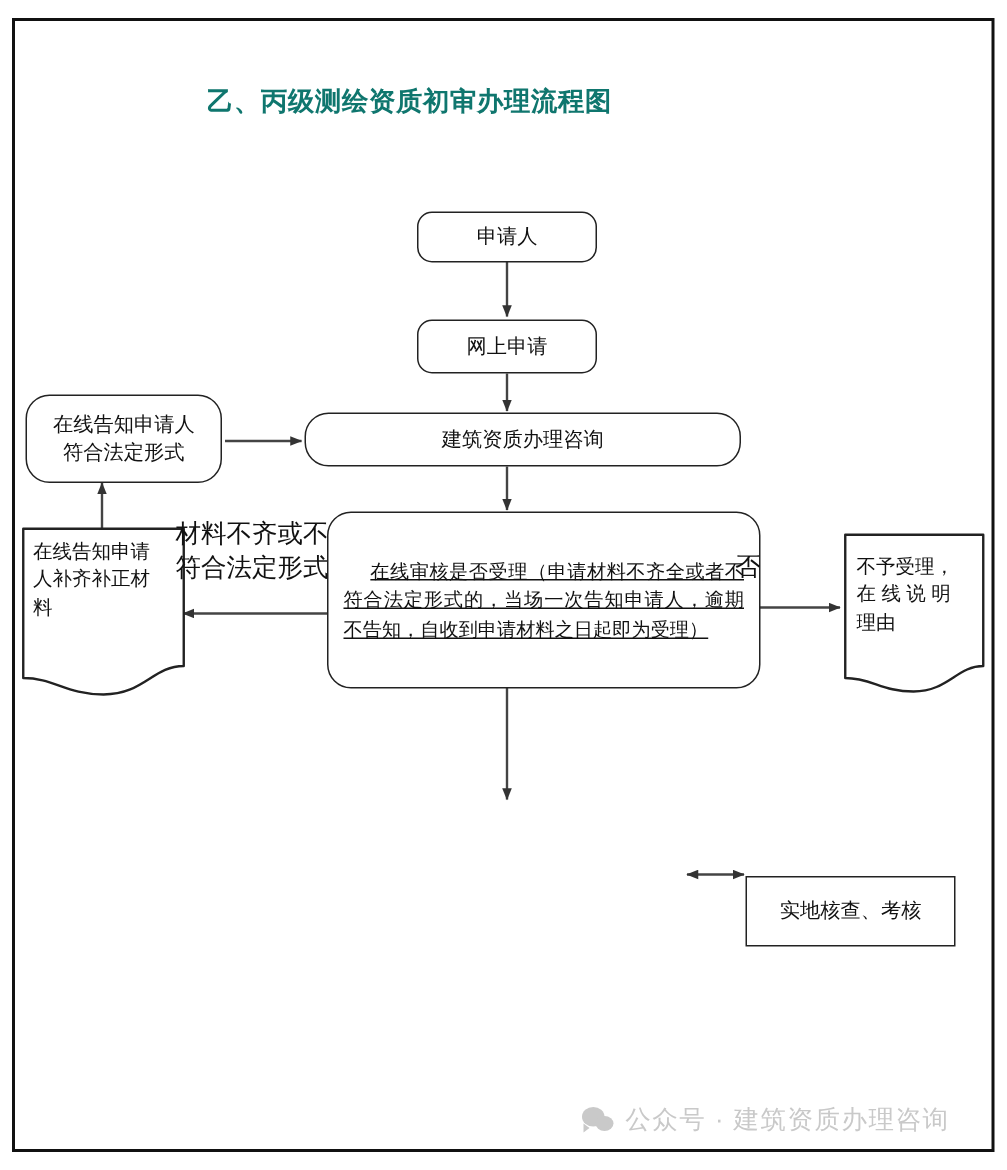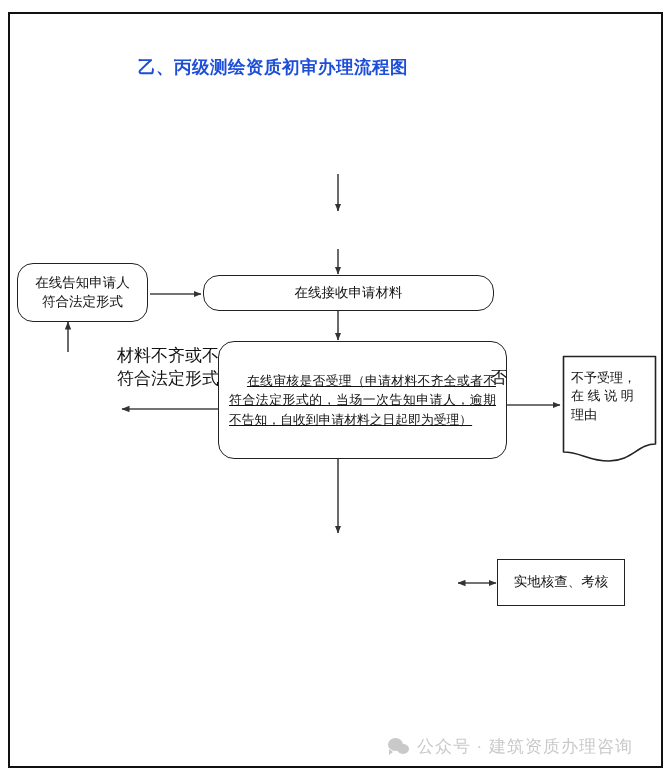--- a/index.html
+++ b/index.html
@@ -28,21 +28,21 @@
     box-sizing: border-box;
   }
   #title {
     position: absolute;
     left: 0;
     top: 55px;
     width: 546px;
     text-align: center;
     font-size: 17.5px;
     font-weight: bold;
-    color: #1d4ed8;
+    color: #0f766e;
     letter-spacing: 0.5px;
   }
   .node {
     position: absolute;
     box-sizing: border-box;
     border: 1.5px solid #222222;
     background: #ffffff;
     color: #111111;
     display: flex;
     align-items: center;
@@ -162,52 +162,66 @@
       <line x1="68" y1="352" x2="68" y2="322" marker-end="url(#arrow)"></line>
 
       <line x1="470" y1="405" x2="560" y2="405" marker-end="url(#arrow)"></line>
 
       <line x1="338" y1="458" x2="338" y2="533" marker-end="url(#arrow)"></line>
 
       <line x1="458" y1="583" x2="496" y2="583" marker-end="url(#arrow)" marker-start="url(#arrowback)"></line>
     </g>
   </svg>
 
-
+  <div class="node rounded" style="left:278px; top:141px; width:120px; height:34px;">
+    <span class="inner">申请人</span>
+  </div>
+
+  <div class="node rounded" style="left:278px; top:213px; width:120px; height:36px;">
+    <span class="inner">网上申请</span>
+  </div>
 
   <div class="node rounded-lg" style="left:203px; top:275px; width:291px; height:36px;">
-    <span class="inner">在线接收申请材料</span>
+    <span class="inner">建筑资质办理咨询</span>
   </div>
 
   <div class="node rounded-lg" style="left:17px; top:263px; width:131px; height:59px;">
     <span class="inner">在线告知申请人
 符合法定形式</span>
   </div>
 
+  <div class="doc" style="left:14px; top:351px; width:110px; height:116px;">
+    <svg width="110" height="116" viewBox="0 0 110 116">
+      <path d="M1.5,1.5 L108.5,1.5 L108.5,93 C88,93 82,112 55,112 C30,112 22,101 1.5,101 Z" fill="#ffffff" stroke="#222222" stroke-width="1.6" stroke-linejoin="round"></path>
+    </svg>
+    <div class="doc-text">在线告知申请
+人补齐补正材
+料</div>
+  </div>
 
   <div class="edge-label" style="left:117px; top:345px; width:115px;">材料不齐或不
 符合法定形式</div>
 
   <div class="node rounded-lg" style="left:218px; top:341px; width:289px; height:118px; font-size:12.8px;text-decoration:underline;">
     <span class="inner" style="padding:0 10px; text-align:justify; text-indent:1.4em; white-space:normal; line-height:1.5;">在线审核是否受理（申请材料不齐全或者不符合法定形式的，当场一次告知申请人，逾期不告知，自收到申请材料之日起即为受理）</span>
   </div>
 
   <div class="edge-label" style="left:490px; top:367px;">否</div>
 
   <div class="doc" style="left:562px; top:355px; width:95px; height:112px;">
     <svg width="95" height="112" viewBox="0 0 95 112">
       <path d="M1.5,1.5 L93.5,1.5 L93.5,89 C76,89 70,106 47,106 C26,106 19,97 1.5,97 Z" fill="#ffffff" stroke="#222222" stroke-width="1.6" stroke-linejoin="round"></path>
     </svg>
     <div class="doc-text" style="padding:14px 6px 0 9px;">不予受理，
 在 线 说 明
 理由</div>
   </div>
 
 
-  <div class="node rect" style="left:497px; top:559px; width:128px; height:47px;">
+  <div class="node rect" style="left:497px; top:584px; width:140px; height:47px;">
     <span class="inner">实地核查、考核</span>
   </div>
 
   <div id="watermark">
     <span class="wx">
       <span class="b1"></span>
         <span class="t1"></span>
         <span class="b2"></span>
     </span>
     <span>公众号 · 建筑资质办理咨询</span>

